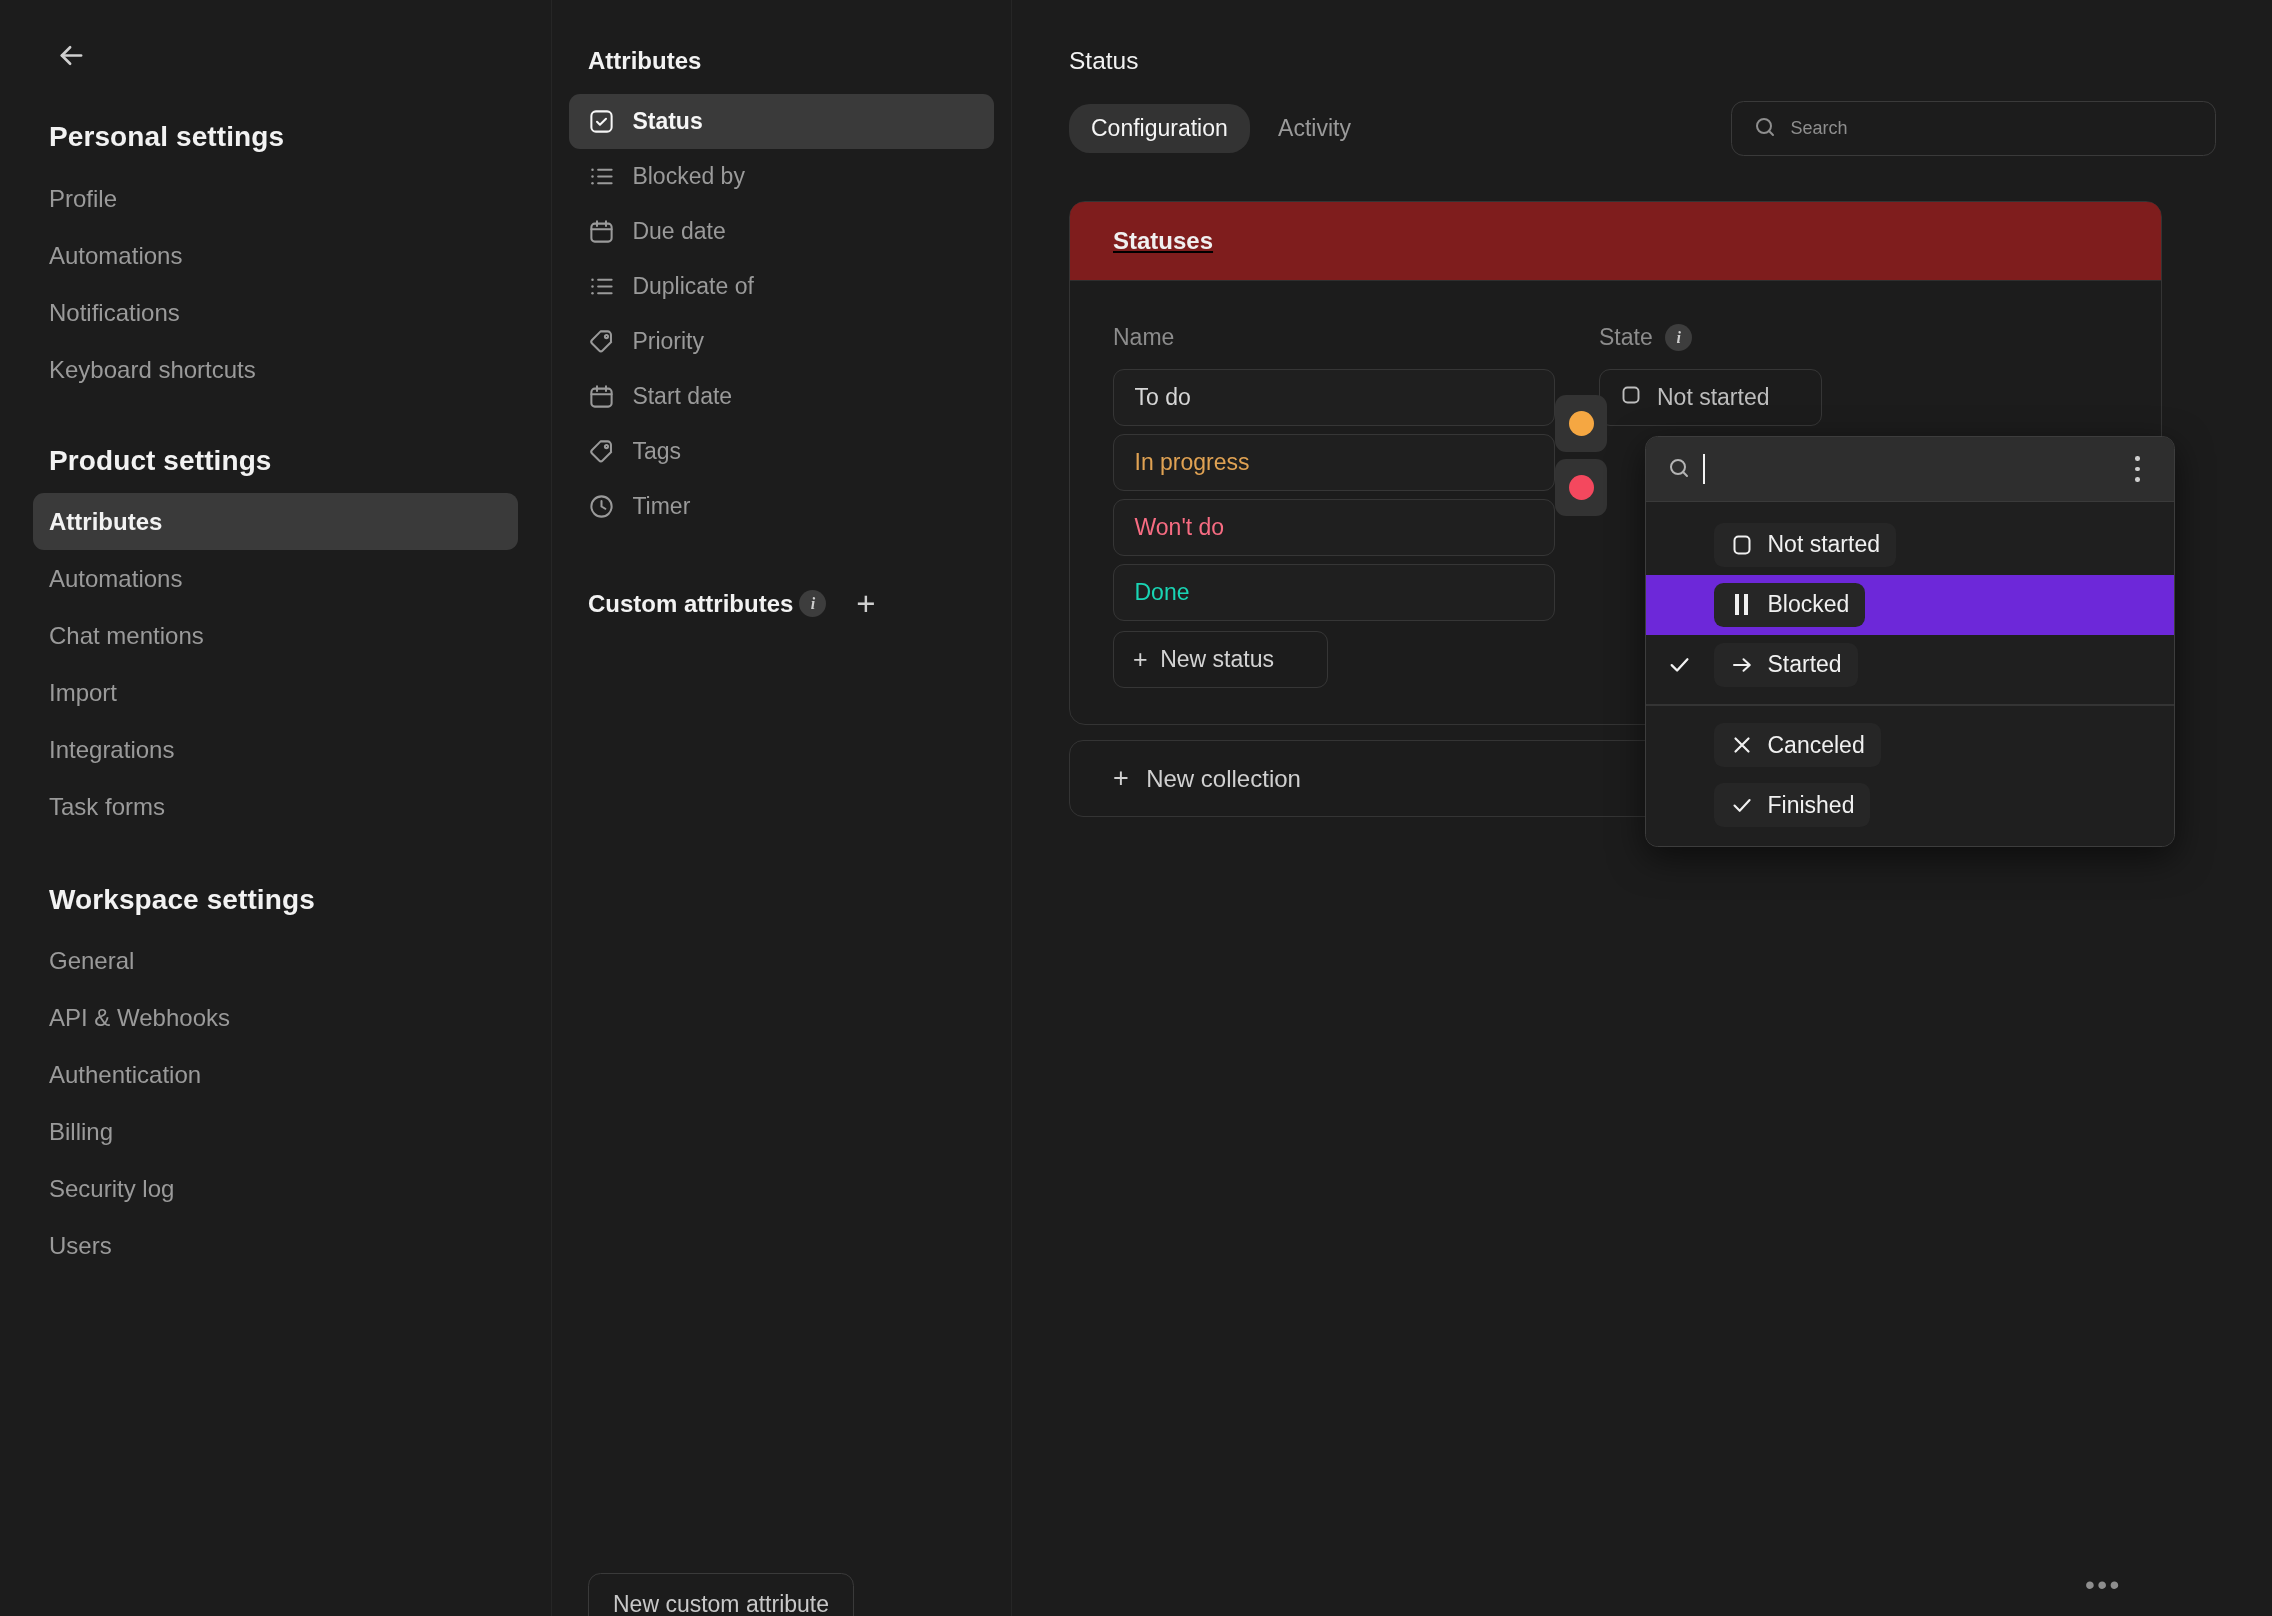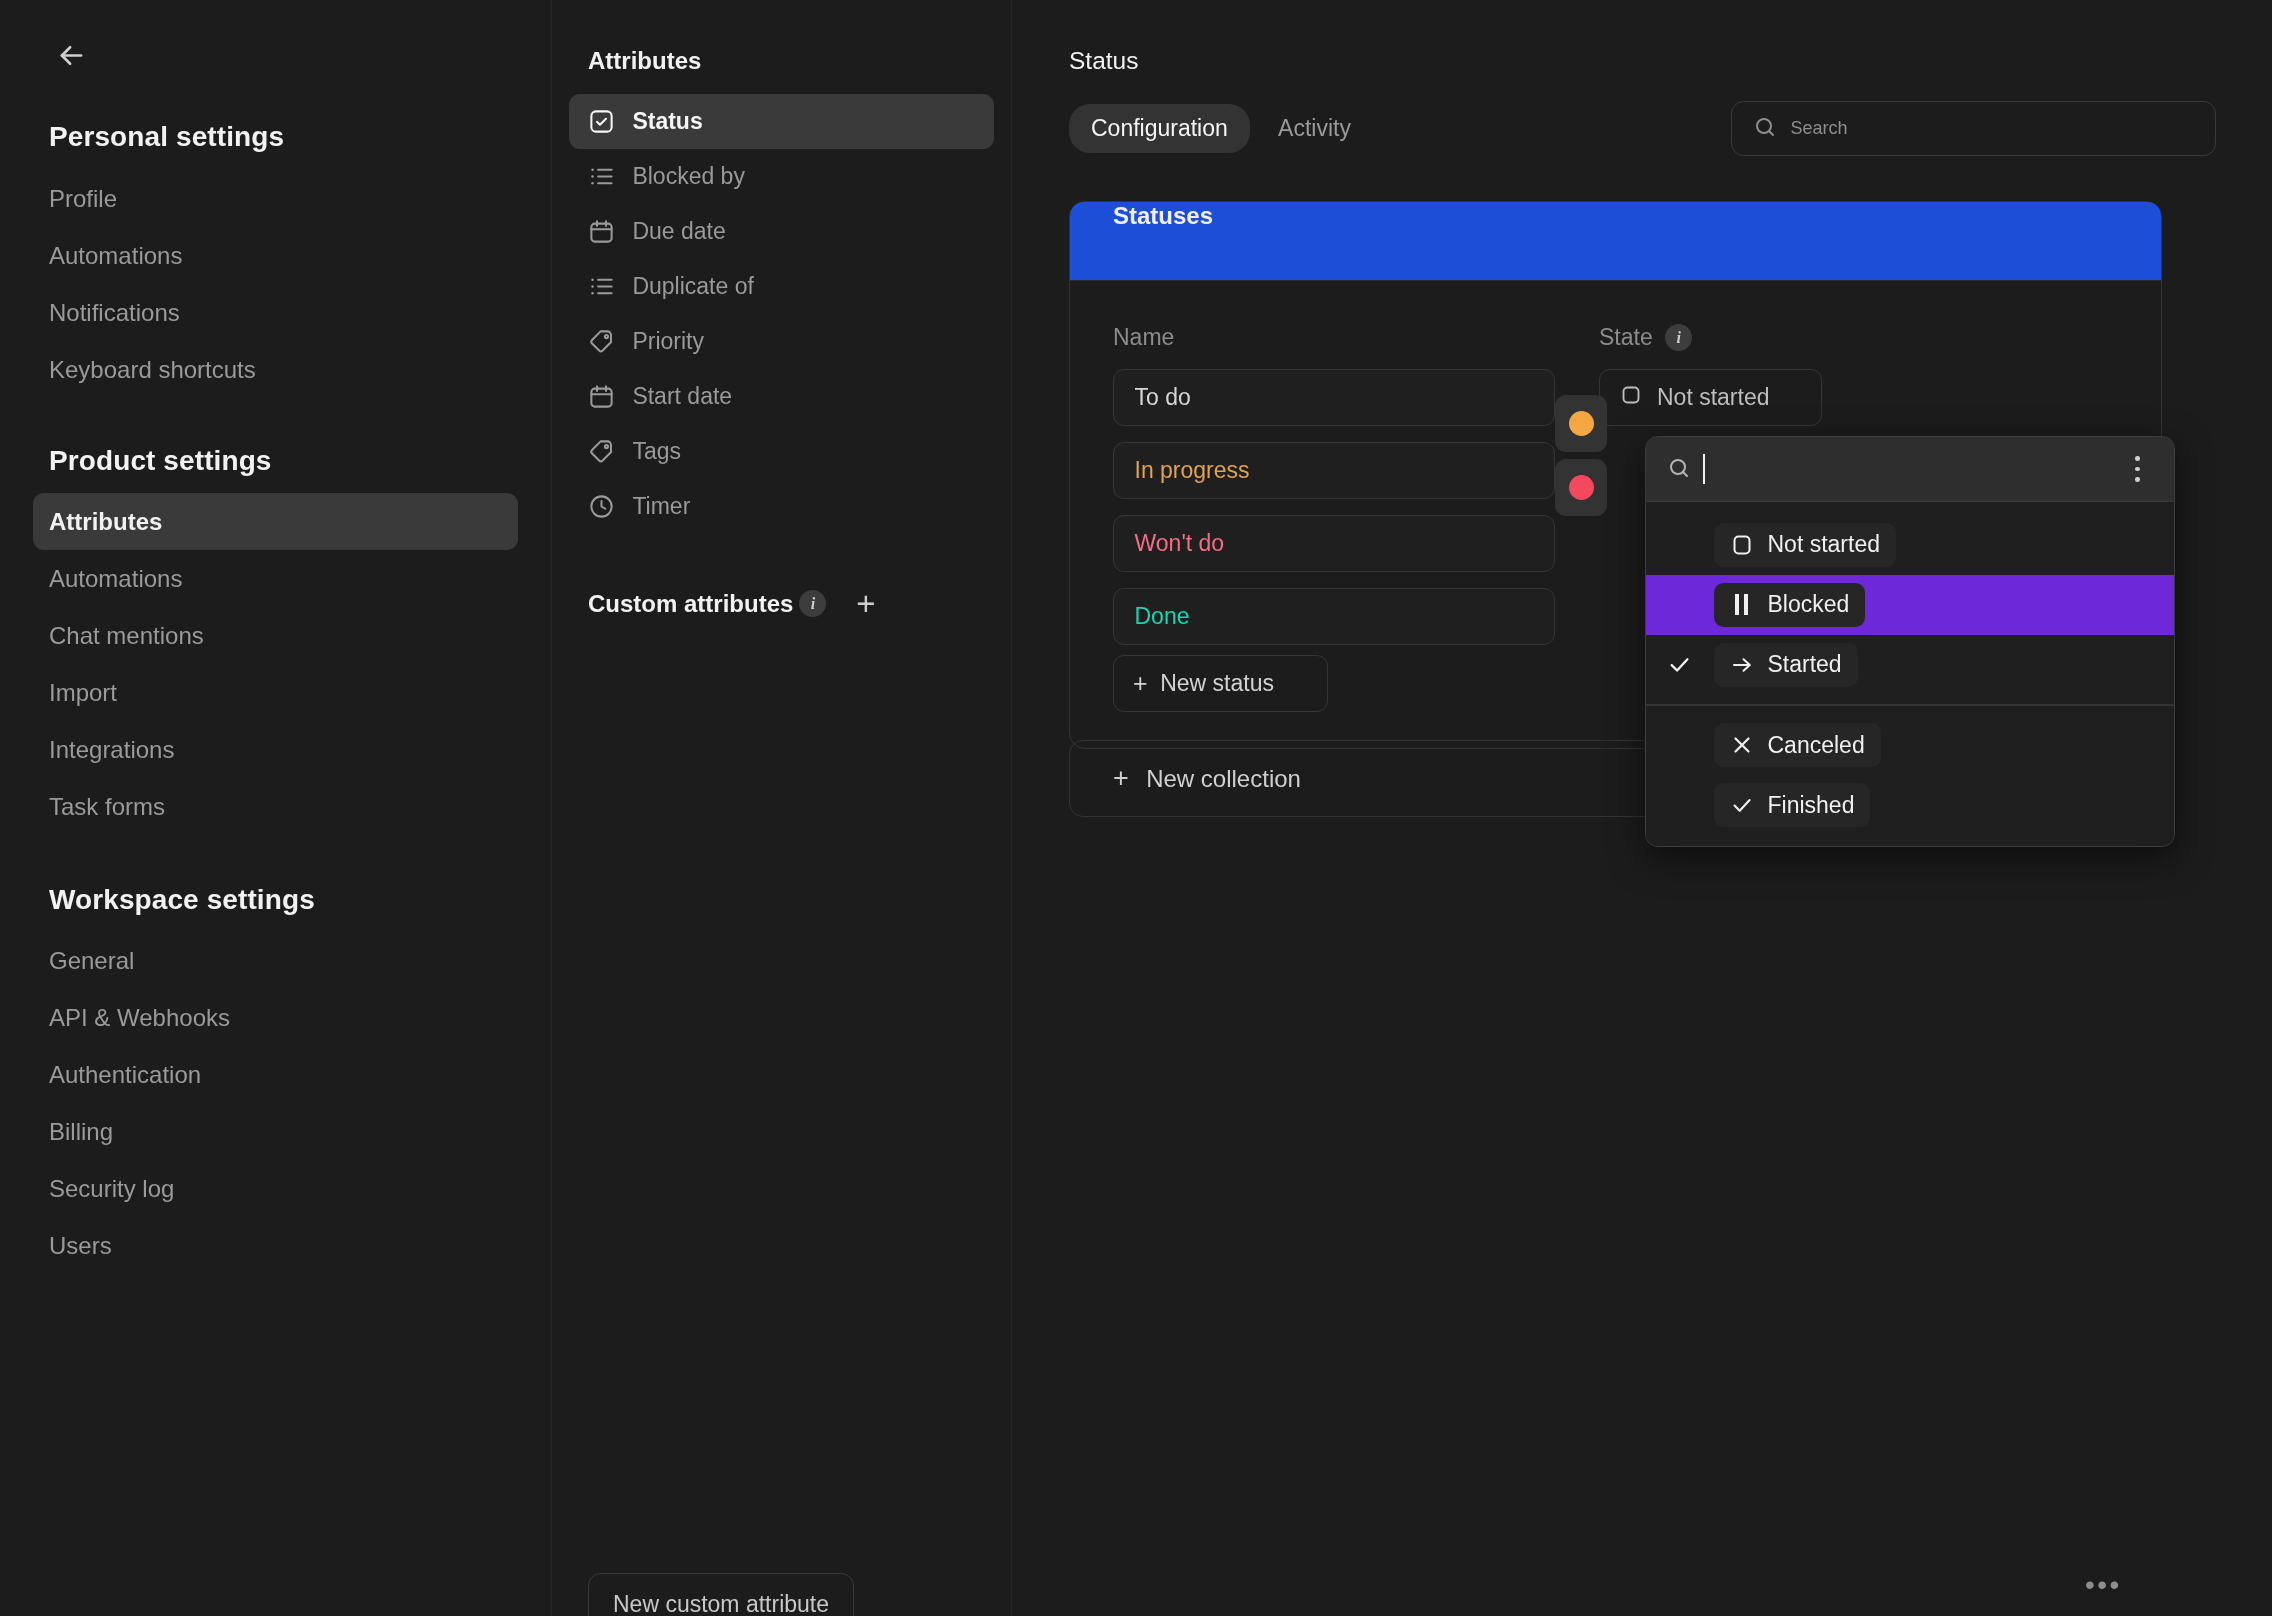--- a/index.html
+++ b/index.html
@@ -117,34 +117,35 @@
   .searchbox svg { width: 24px; height: 24px; stroke: #8e8e8e; flex:0 0 24px;}
   .searchbox .ph { font-size: 18px; color: #8e8e8e; }
 
   .card {
     position: absolute; left: 57px; top: 201px;
     width: 1093px;
     border: 1.6px solid #343434; border-radius: 16px;
     overflow: visible; background: #1c1c1c;
   }
   .card-head {
-    height: 79px; display: flex; align-items: flex-start;
+    height: 79px; display: flex; align-items: center;
     padding: 0 43px; border-bottom: 1.6px solid #2e2e2e;
-    background: #1d4ed8;
+    background: #7f1d1d;
     border-radius: 14px 14px 0 0;
+    text-decoration: underline;
   }
   .card-head-title { font-size: 24px; font-weight: 600; color: #f0f0f0; }
   .card-body { padding: 33px 43px 36px 43px; display: flex; gap: 0; }
   .col-name { width: 442px; }
   .col-state { flex: 1 1 auto; padding-left: 44px; }
   .col-label {
     font-size: 23px; color: #8c8c8c; height: 47px;
     display: flex; align-items: center; gap: 12.6px;
   }
-  .status-rows { display: flex; flex-direction: column; gap: 16px; margin-top: 8px; }
+  .status-rows { display: flex; flex-direction: column; gap: 8px; margin-top: 8px; }
   .status-input {
     height: 57px; border: 1.6px solid #363636; border-radius: 11px;
     display: flex; align-items: center; padding: 0 20.5px;
     font-size: 23px; cursor: text; background: #1f1f1f;
   }
   .dot-btn {
     position: absolute; width: 52px; height: 57px;
     background: #333333; border-radius: 11px;
     display: flex; align-items: center; justify-content: center;
     cursor: pointer;

